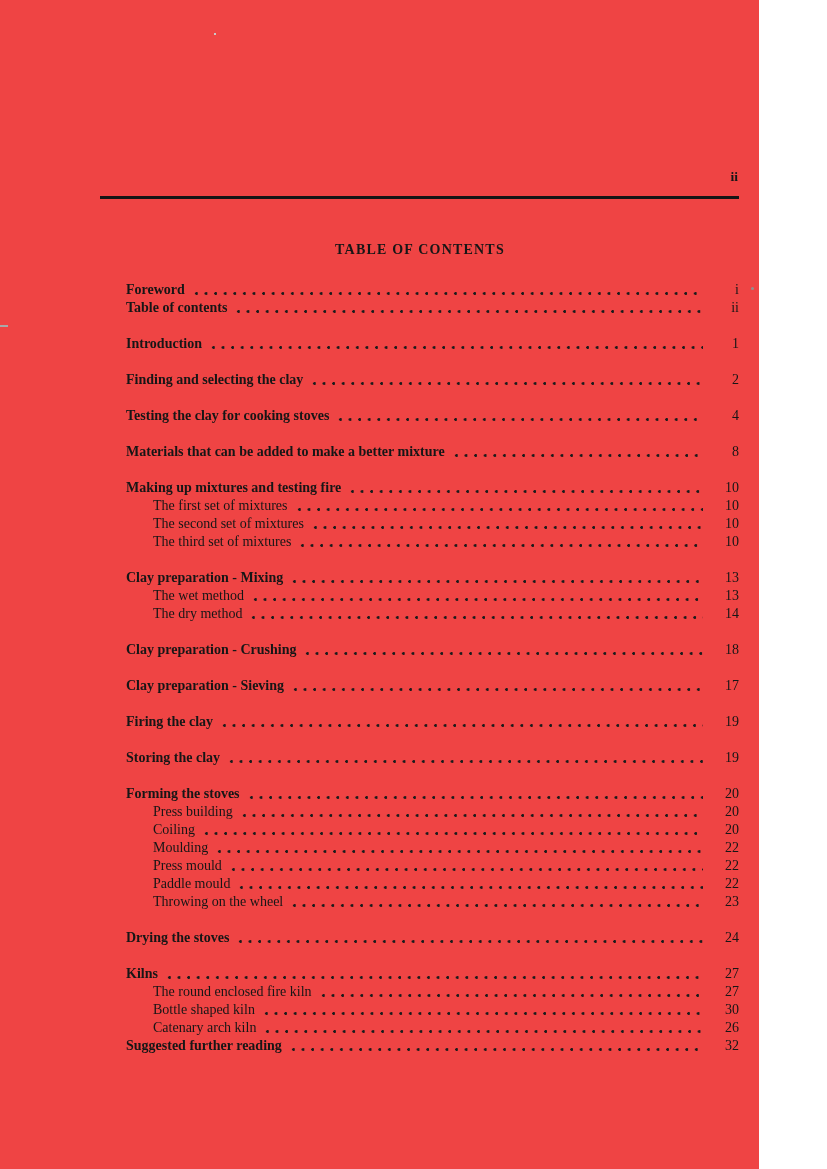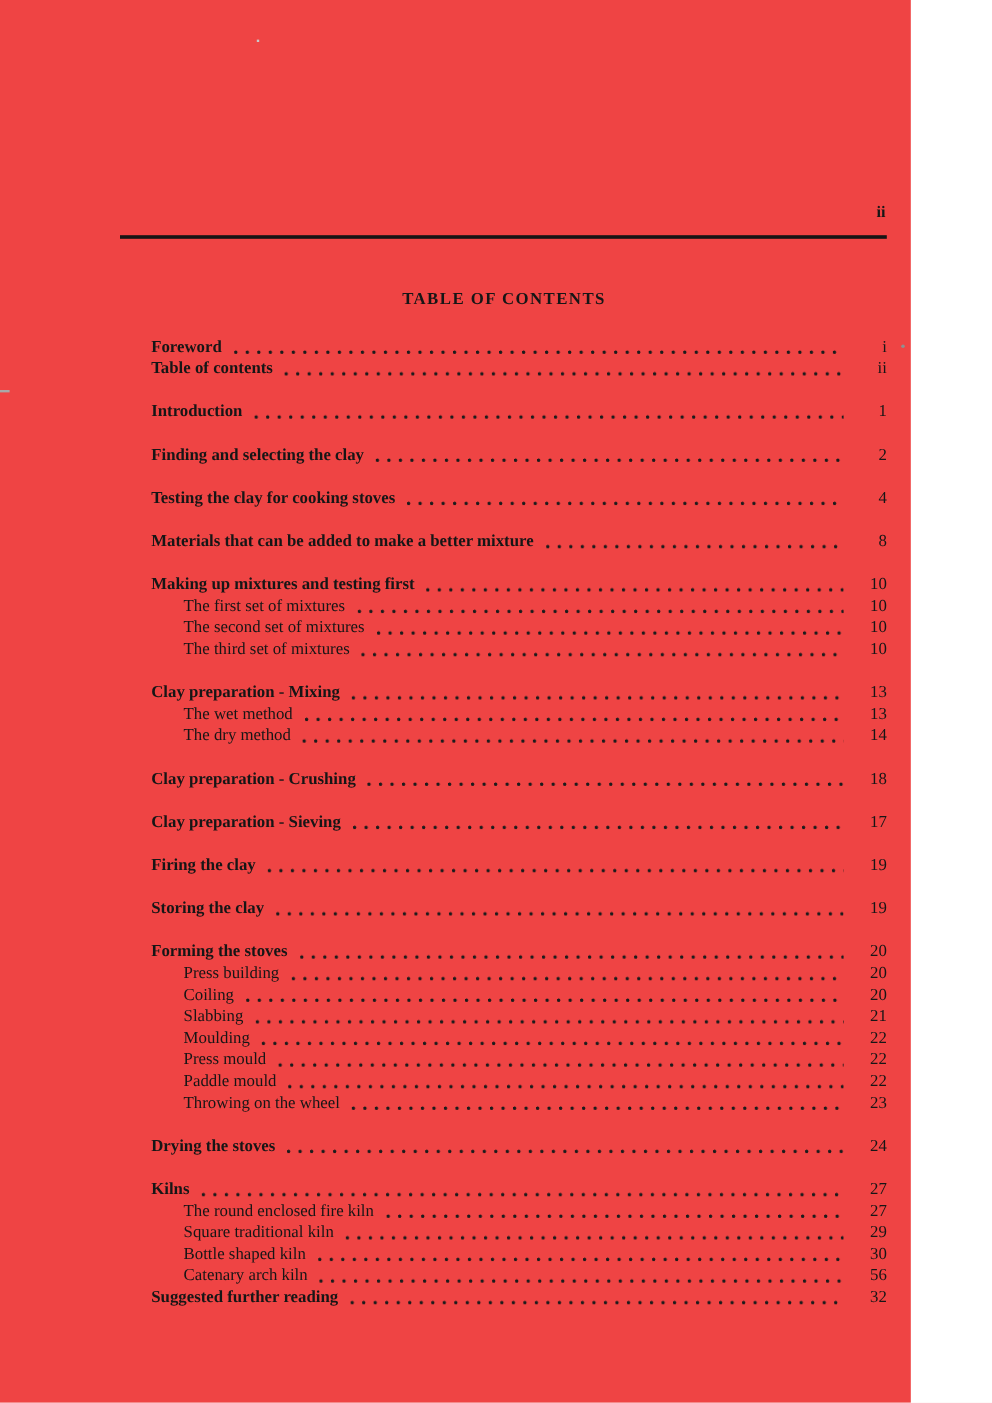--- a/index.html
+++ b/index.html
@@ -114,21 +114,21 @@
         <span class="label">Testing the clay for cooking stoves</span>
         <span class="dots"></span>
         <span class="pagenum">4</span>
       </div>
       <div class="row bold gap">
         <span class="label">Materials that can be added to make a better mixture</span>
         <span class="dots"></span>
         <span class="pagenum">8</span>
       </div>
       <div class="row bold gap">
-        <span class="label">Making up mixtures and testing first</span>
+        <span class="label">Making up mixtures and testing fire</span>
         <span class="dots"></span>
         <span class="pagenum">10</span>
       </div>
       <div class="row sub">
         <span class="label">The first set of mixtures</span>
         <span class="dots"></span>
         <span class="pagenum">10</span>
       </div>
       <div class="row sub">
         <span class="label">The second set of mixtures</span>
@@ -184,25 +184,20 @@
         <span class="label">Press building</span>
         <span class="dots"></span>
         <span class="pagenum">20</span>
       </div>
       <div class="row sub">
         <span class="label">Coiling</span>
         <span class="dots"></span>
         <span class="pagenum">20</span>
       </div>
       <div class="row sub">
-        <span class="label">Slabbing</span>
-        <span class="dots"></span>
-        <span class="pagenum">21</span>
-      </div>
-      <div class="row sub">
         <span class="label">Moulding</span>
         <span class="dots"></span>
         <span class="pagenum">22</span>
       </div>
       <div class="row sub">
         <span class="label">Press mould</span>
         <span class="dots"></span>
         <span class="pagenum">22</span>
       </div>
       <div class="row sub">
@@ -224,33 +219,28 @@
         <span class="label">Kilns</span>
         <span class="dots"></span>
         <span class="pagenum">27</span>
       </div>
       <div class="row sub">
         <span class="label">The round enclosed fire kiln</span>
         <span class="dots"></span>
         <span class="pagenum">27</span>
       </div>
       <div class="row sub">
-        <span class="label">Square traditional kiln</span>
-        <span class="dots"></span>
-        <span class="pagenum">29</span>
-      </div>
-      <div class="row sub">
         <span class="label">Bottle shaped kiln</span>
         <span class="dots"></span>
         <span class="pagenum">30</span>
       </div>
       <div class="row sub">
         <span class="label">Catenary arch kiln</span>
         <span class="dots"></span>
-        <span class="pagenum">56</span>
+        <span class="pagenum">26</span>
       </div>
       <div class="row bold">
         <span class="label">Suggested further reading</span>
         <span class="dots"></span>
         <span class="pagenum">32</span>
       </div>
     </div>
 
   <div class="speck speck-dash"></div>
   <div class="speck speck-dot-i"></div>

